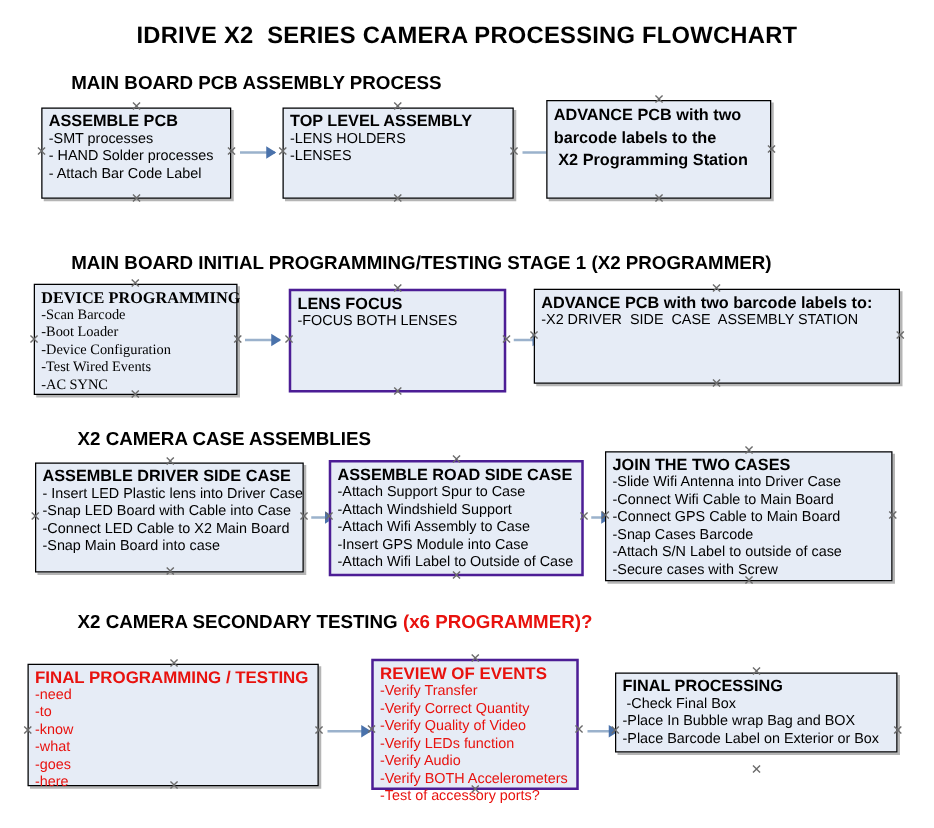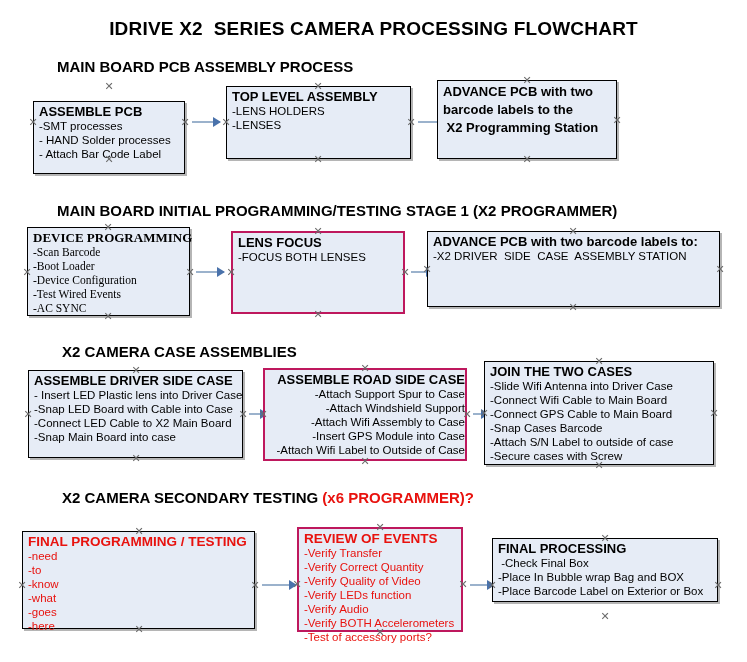--- a/index.html
+++ b/index.html
@@ -48,21 +48,21 @@
 
   
   .proc-box {
     position: absolute;
     background: #e6ecf6;
     border: 1px solid #000000;
     box-sizing: border-box;
     box-shadow: 2px 2px 0 rgba(120,120,120,0.55);
   }
   .proc-box.gray-border {
-    border: 2px solid #be185d;
+    border: 2px solid #4c1d95;
     box-shadow: none;
   }
   .proc-box .bx-title {
     display: block;
     font-size: 13px;
     font-weight: bold;
     color: #000000;
     line-height: 15px;
     white-space: pre;
     padding: 2px 0 0 5px;
@@ -125,21 +125,21 @@
 </style>
 </head>
 <body>
 
 <div id="canvas">
 
   <div class="doc-title">IDRIVE X2  SERIES CAMERA PROCESSING FLOWCHART</div>
 
   <div class="section-heading" style="left:25px; top:58px;">MAIN BOARD PCB ASSEMBLY PROCESS</div>
 
-  <div class="proc-box" style="left:33px; top:86px; width:152px; height:73px;margin-top:15px;">
+  <div class="proc-box" style="left:33px; top:86px; width:152px; height:73px;">
     <span class="bx-title">ASSEMBLE PCB</span>
     <span class="bx-line">-SMT processes</span>
     <span class="bx-line">- HAND Solder processes</span>
     <span class="bx-line">- Attach Bar Code Label</span>
   </div>
   <span class="handle" style="left:109px; top:86px;"></span>
   <span class="handle" style="left:109px; top:159px;"></span>
   <span class="handle" style="left:33px; top:122px;"></span>
   <span class="handle" style="left:185px; top:122px;"></span>
 
@@ -212,21 +212,21 @@
     <span class="bx-line">-Connect LED Cable to X2 Main Board</span>
     <span class="bx-line">-Snap Main Board into case</span>
   </div>
   <span class="handle" style="left:136px; top:370px;"></span>
   <span class="handle" style="left:136px; top:458px;"></span>
   <span class="handle" style="left:28px; top:414px;"></span>
   <span class="handle" style="left:243px; top:414px;"></span>
 
   <div class="arrow" style="left:249px; top:413px; width:18px;"></div>
 
-  <div class="proc-box gray-border" style="left:263px; top:368px; width:204px; height:93px;text-align:right;">
+  <div class="proc-box gray-border" style="left:263px; top:368px; width:204px; height:93px;">
     <span class="bx-title">ASSEMBLE ROAD SIDE CASE</span>
     <span class="bx-line">-Attach Support Spur to Case</span>
     <span class="bx-line">-Attach Windshield Support</span>
     <span class="bx-line">-Attach Wifi Assembly to Case</span>
     <span class="bx-line">-Insert GPS Module into Case</span>
     <span class="bx-line">-Attach Wifi Label to Outside of Case</span>
   </div>
   <span class="handle" style="left:365px; top:368px;"></span>
   <span class="handle" style="left:365px; top:461px;"></span>
   <span class="handle" style="left:263px; top:414px;"></span>

